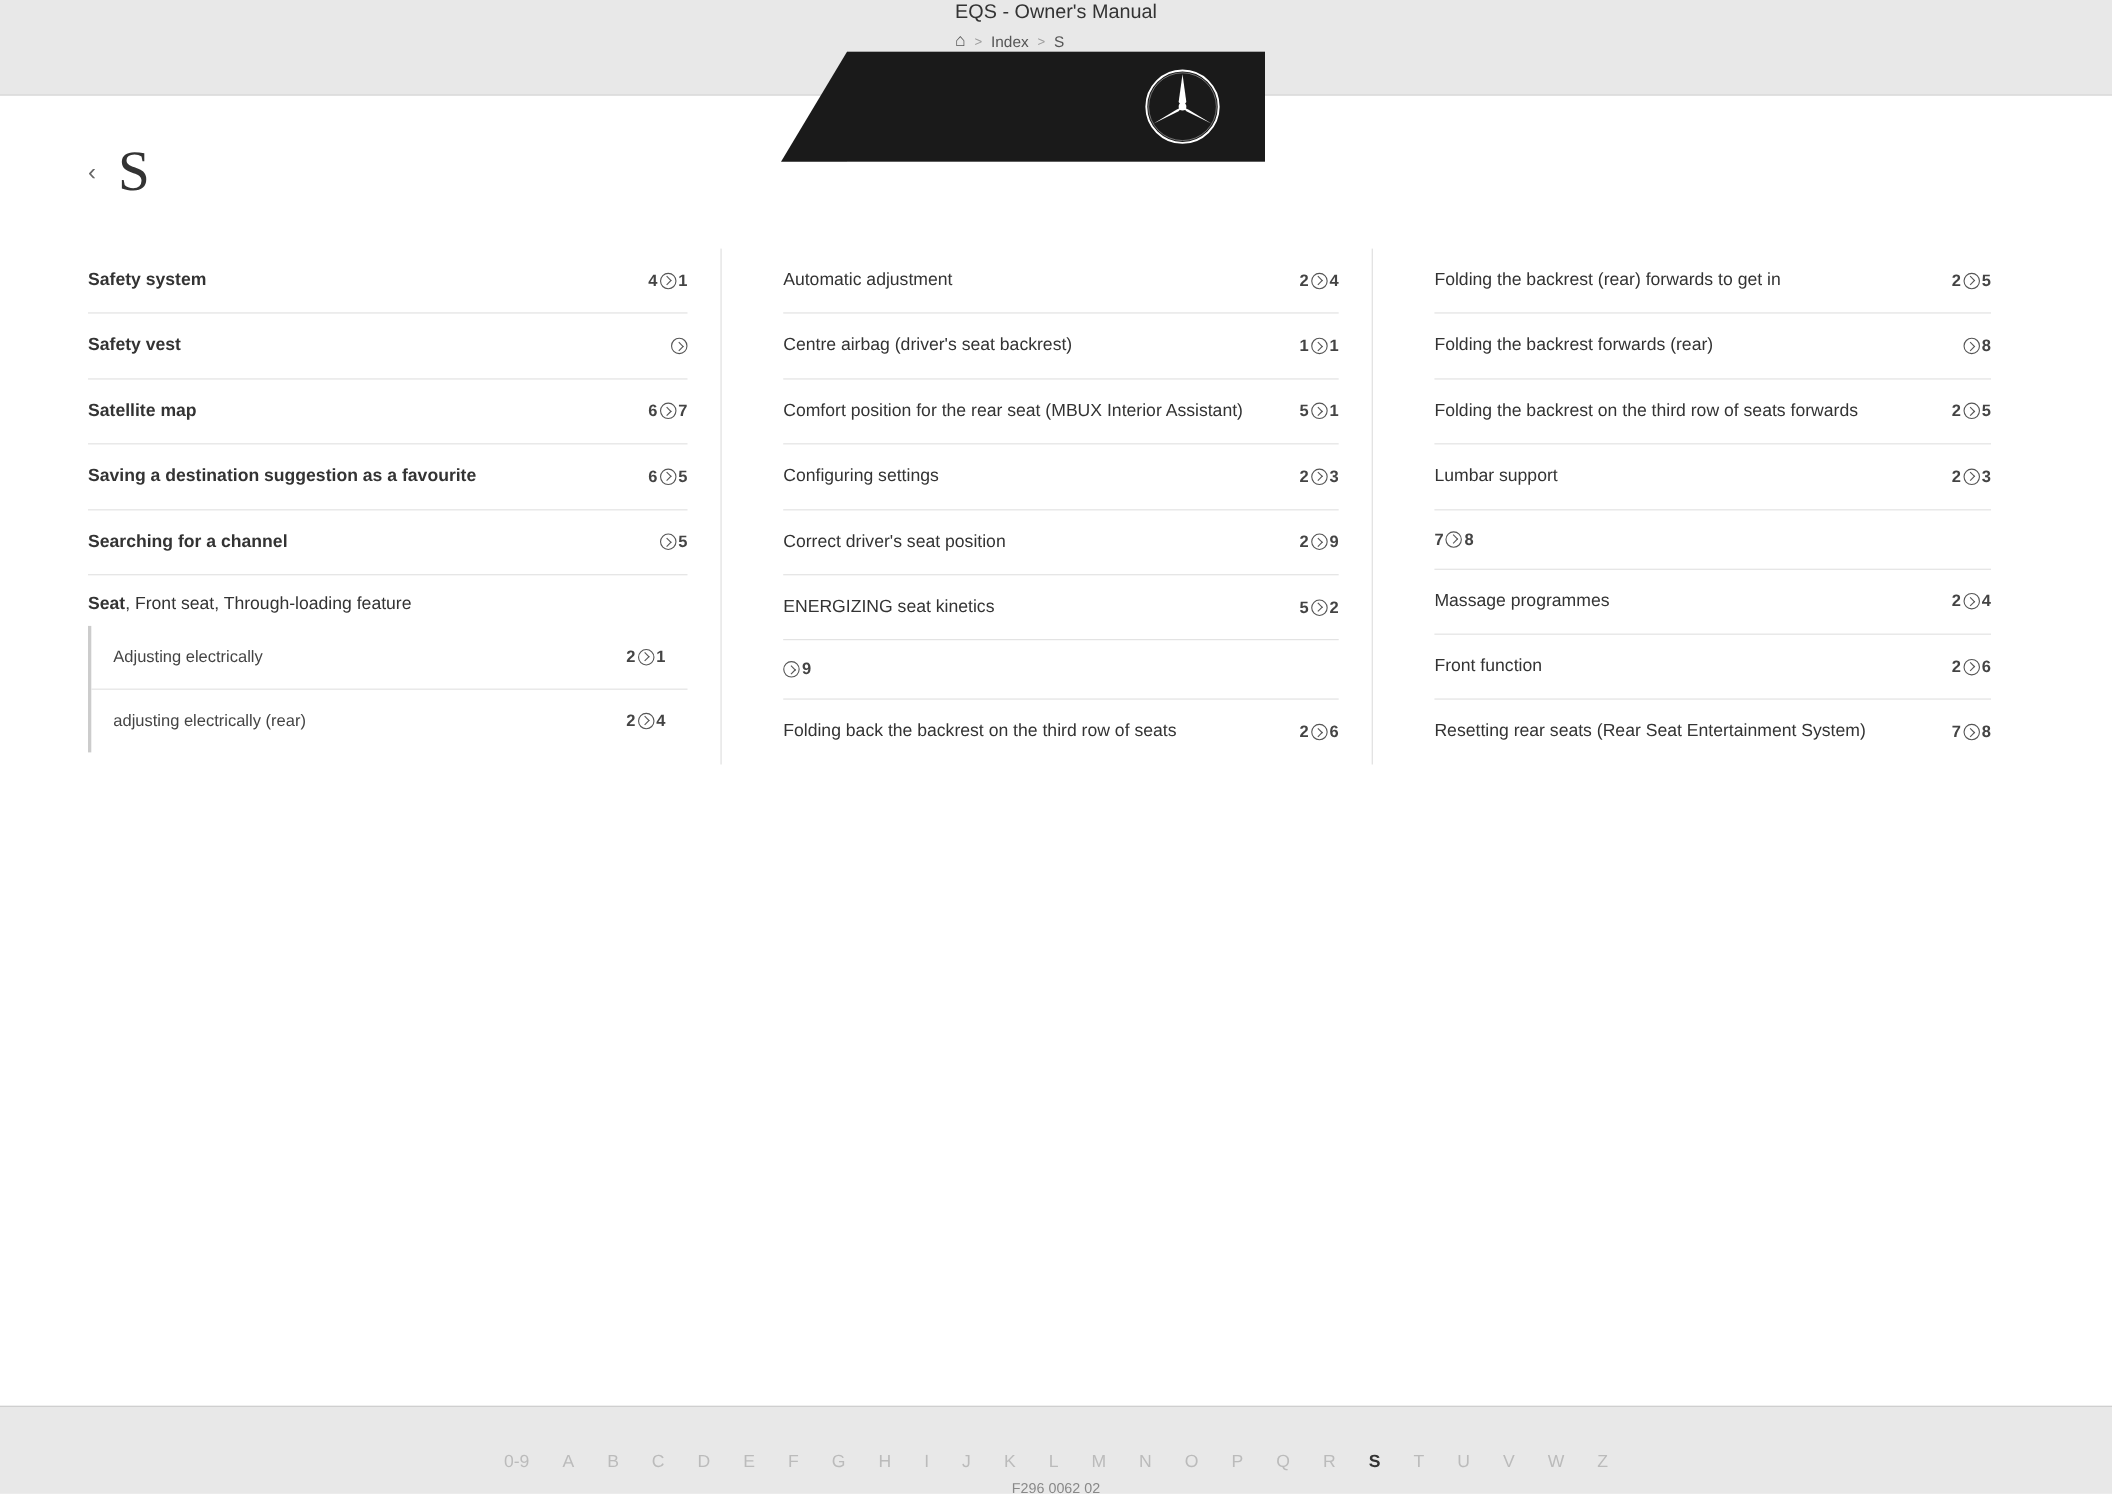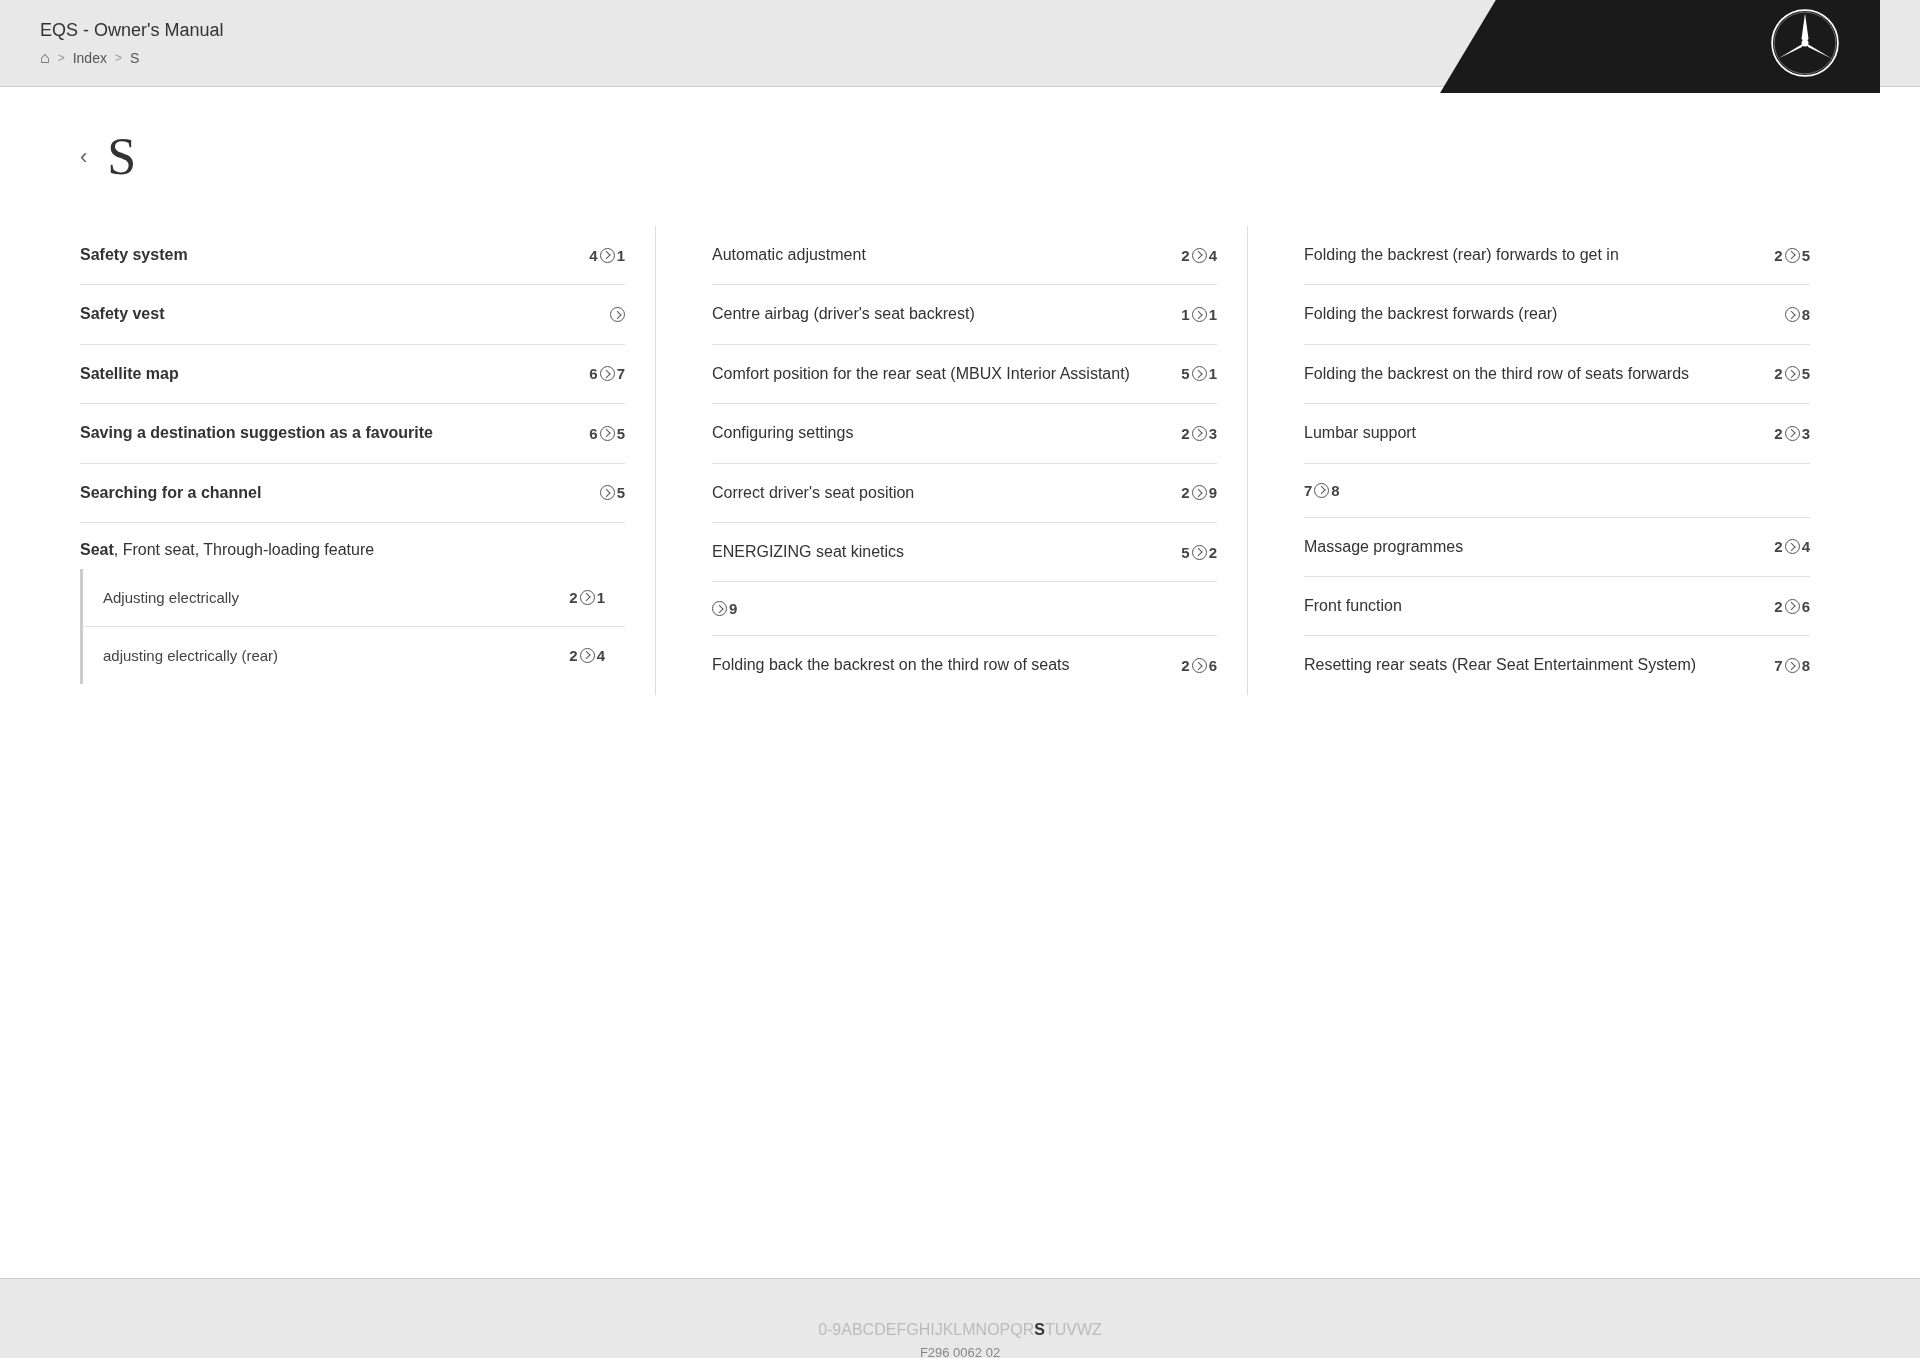--- a/index.html
+++ b/index.html
@@ -14,20 +14,21 @@
 
     
     .header {
       background: #e8e8e8;
       height: 87px;
       display: flex;
       align-items: center;
       justify-content: space-between;
       padding: 0 40px;
       border-bottom: 1px solid #ccc;
+      flex-direction: column;
     }
     .header-left {}
     .header-title {
       font-size: 18px;
       color: #333;
       font-weight: normal;
       margin-bottom: 8px;
     }
     .breadcrumb {
       display: flex;
@@ -194,20 +195,21 @@
       display: flex;
       align-items: center;
       flex-direction: column;
       justify-content: center;
       border-top: 1px solid #ccc;
     }
     .alphabet-nav {
       display: flex;
       align-items: center;
       justify-content: space-between;
+      gap: 30px;
       margin-bottom: 6px;
       margin-top: 43px;
     }
     .alpha-item {
       font-size: 16px;
       color: #888;
       cursor: pointer;
       font-weight: normal;
     }
     .alpha-item.active {

